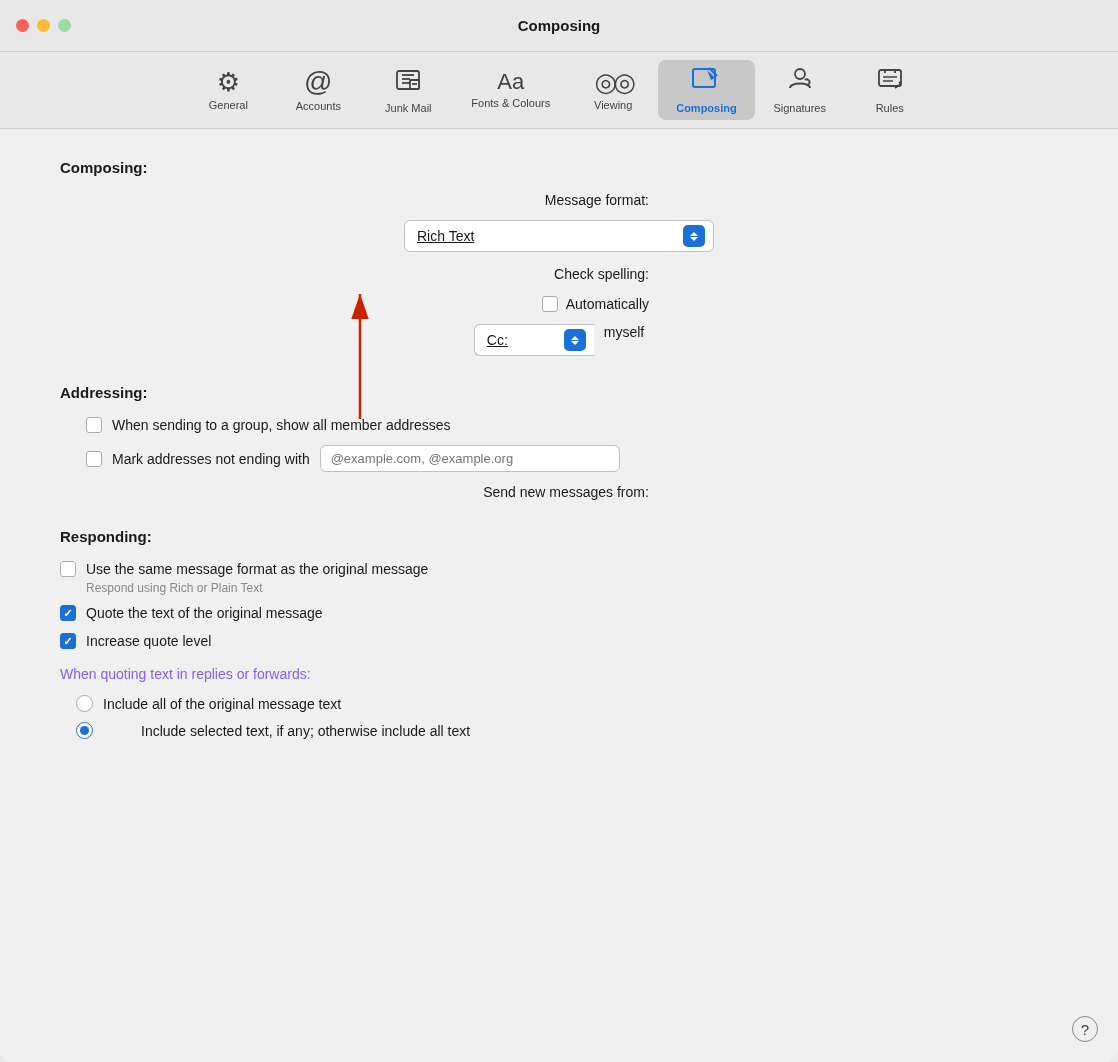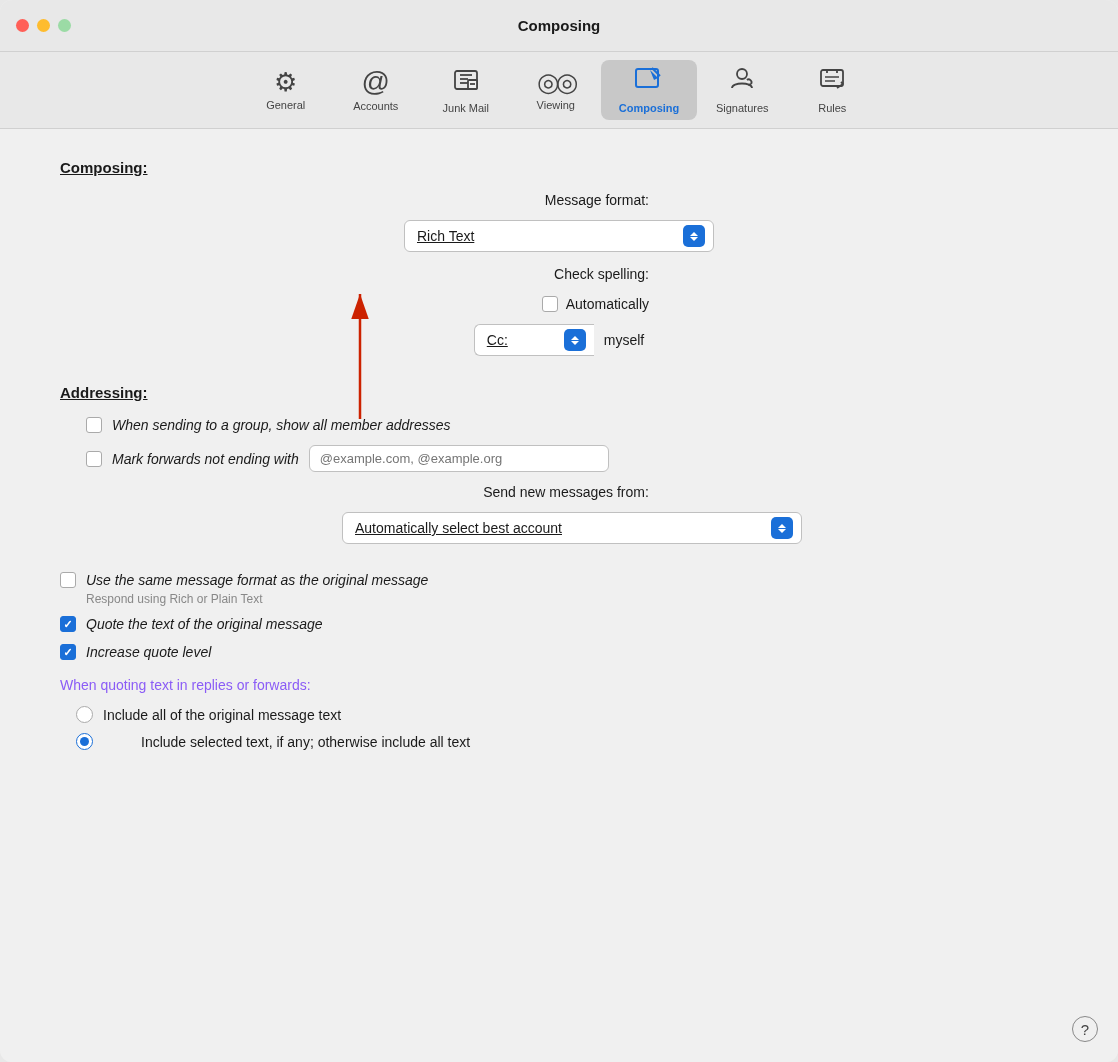--- a/index.html
+++ b/index.html
@@ -112,21 +112,20 @@
       background: #f0f0f0;
       position: relative;
     }
 
     
     .section-header {
       font-size: 15px;
       font-weight: 600;
       color: #1a1a1a;
       margin-bottom: 16px;
-      text-decoration: underline;
     }
 
     
     .settings-section {
       margin-bottom: 28px;
     }
 
     .setting-row {
       display: flex;
       align-items: center;
@@ -239,21 +238,20 @@
     .checkbox.checked::after {
       content: '✓';
       color: white;
       font-size: 11px;
       font-weight: bold;
     }
 
     .checkbox-label {
       font-size: 14px;
       color: #1a1a1a;
-      font-style: italic;
     }
 
     .checkbox-sublabel {
       font-size: 12px;
       color: #888;
       margin-left: 26px;
       margin-top: -8px;
       margin-bottom: 10px;
     }
 
@@ -375,20 +373,24 @@
           <line x1="8" y1="9" x2="20" y2="9" stroke="#444" stroke-width="1.8"></line>
           <line x1="8" y1="13" x2="16" y2="13" stroke="#444" stroke-width="1.8"></line>
           <line x1="8" y1="17" x2="18" y2="17" stroke="#444" stroke-width="1.8"></line>
           <rect x="16" y="14" width="9" height="9" rx="1" fill="#f0f0f0" stroke="#444" stroke-width="1.8"></rect>
           <line x1="18" y1="18" x2="23" y2="18" stroke="#444" stroke-width="1.8"></line>
         </svg>
       </span>
       <span class="label">Junk Mail</span>
     </div>
     <div class="toolbar-item">
+      <span class="icon" style="font-size:22px; font-weight:500;">Aa</span>
+      <span class="label">Fonts &amp; Colours</span>
+    </div>
+    <div class="toolbar-item">
       <span class="icon" style="font-size:26px; letter-spacing:-4px;">◎◎</span>
       <span class="label">Viewing</span>
     </div>
     <div class="toolbar-item active">
       <span class="icon">
         <svg width="30" height="28" viewBox="0 0 30 28" fill="none">
           <rect x="2" y="3" width="22" height="18" rx="2" stroke="#1a6fd8" stroke-width="2"></rect>
           <path d="M18 2 L26 10" stroke="#1a6fd8" stroke-width="2"></path>
           <path d="M16 4 L24 12 L20 14 Z" fill="#1a6fd8"></path>
         </svg>
@@ -449,21 +451,21 @@
 
       <div class="setting-row">
         <div class="setting-label">Check spelling:</div>
       </div>
 
       <div class="setting-row">
         <div style="min-width:180px; display:flex; justify-content:flex-end; gap:8px;">
           <div class="checkbox"></div>
           <span class="setting-label" style="min-width:auto;">Automatically</span>
         </div>
-        <div style="display:flex; align-items:center; gap:0;">
+        <div style="display:flex; align-items:flex-start; gap:0;">
           <div class="dropdown dropdown-small" style="border-radius:6px 0 0 6px; border-right:none;">
             <span>Cc:</span>
             <div style="flex:1"></div>
             <div class="dropdown-arrow">
               <div class="arrow-up"></div>
               <div class="arrow-down"></div>
             </div>
           </div>
           <span style="margin-left:10px; font-size:14px; color:#1a1a1a;">myself</span>
         </div>
@@ -475,39 +477,32 @@
 
       <div class="indented">
 
         <div class="checkbox-row">
           <div class="checkbox"></div>
           <span class="checkbox-label">When sending to a group, show all member addresses</span>
         </div>
 
         <div class="checkbox-row" style="gap:10px;">
           <div class="checkbox"></div>
-          <span class="checkbox-label">Mark forwards not ending with</span>
+          <span class="checkbox-label">Mark addresses not ending with</span>
           <input class="text-input" type="text" placeholder="@example.com, @example.org" style="">
         </div>
 
         <div class="setting-row" style="padding-left:0;">
           <div class="setting-label" style="min-width:auto; text-align:right; padding-right:12px;">Send new messages from:</div>
-          <div class="dropdown dropdown-account">
-            <span>Automatically select best account</span>
-            <div style="flex:1"></div>
-            <div class="dropdown-arrow">
-              <div class="arrow-up"></div>
-              <div class="arrow-down"></div>
-            </div>
-          </div>
         </div>
       </div>
     </div>
 
     <div class="settings-section">
+      <div class="section-header">Responding:</div>
 
       <div class="responding-indented">
 
         <div class="checkbox-row">
           <div class="checkbox"></div>
           <span class="checkbox-label">Use the same message format as the original message</span>
         </div>
         <div class="checkbox-sublabel">Respond using Rich or Plain Text</div>
 
         <div class="checkbox-row">

